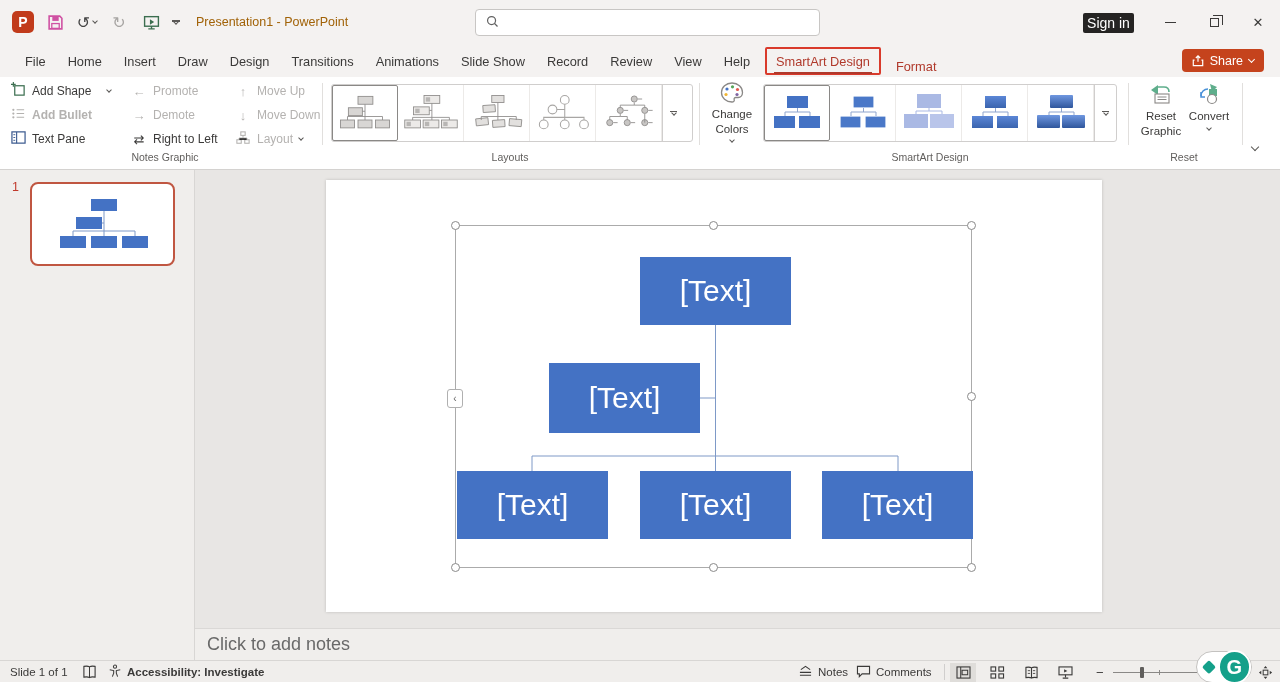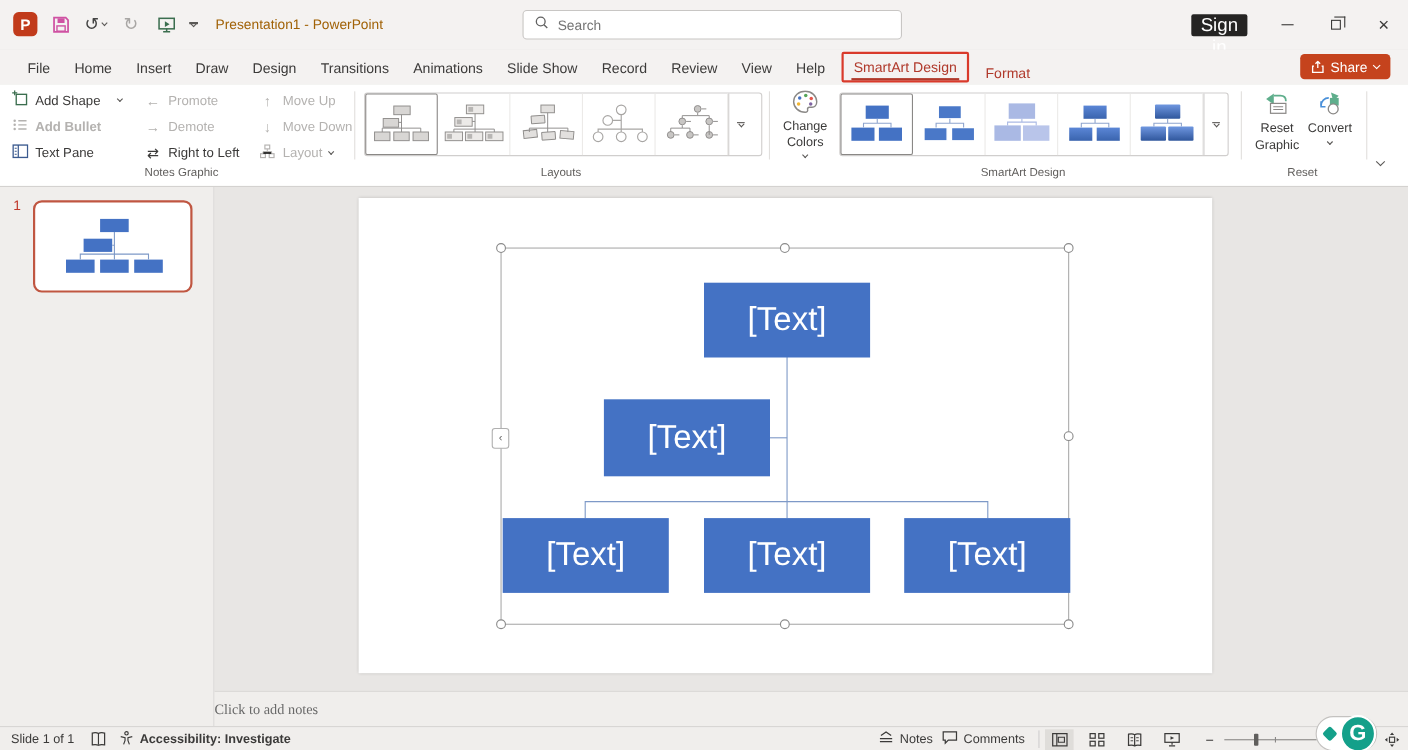--- a/index.html
+++ b/index.html
@@ -11,21 +11,21 @@
   .qat { position:absolute; left:12px; top:11px; display:flex; align-items:center; gap:10px; }
   .ppt-logo { width:22px; height:22px; background:#C13B1B; border-radius:5px; color:#fff; font-weight:bold; font-size:14px; display:flex; align-items:center; justify-content:center; }
   .qat-btn { width:22px; height:22px; display:flex; align-items:center; justify-content:center; font-size:16px; color:#444; }
   .chev { display:inline-block; width:6px; height:6px; border-right:1.4px solid #5a5856; border-bottom:1.4px solid #5a5856; transform:rotate(45deg); margin-top:-3px; }
   .chev.small { width:4px; height:4px; }
   .qat-more { display:flex; flex-direction:column; align-items:center; gap:1px; }
   .qat-more .bar { width:8px; height:1.4px; background:#5a5856; }
   .doc-title { position:absolute; left:196px; top:15px; font-size:12.5px; color:#a16207; }
   .searchbox { position:absolute; left:475px; top:9px; width:345px; height:27px; background:#fff; border:1px solid #c8c6c4; border-radius:4px; display:flex; align-items:center; padding-left:10px; gap:8px; }
   .searchbox input { border:none; outline:none; font-size:12.5px; color:#616161; width:280px; background:transparent; font-family:"Liberation Sans", sans-serif; }
-  .signin { position:absolute; left:1083px; top:13px; width:51px; height:20px; background:var(--signin_black); color:#fff; font-size:17px; border:none; border-radius:2px; }
+  .signin { position:absolute; left:1083px; top:13px; width:51px; height:20px; background:var(--signin_black); color:#fff; font-size:14px; border:none; border-radius:2px; }
   .wincontrols { position:absolute; right:0; top:0; height:45px; display:flex; }
   .winbtn { width:44px; height:45px; display:flex; align-items:center; justify-content:center; color:#3b3a39; font-size:13px; }
   .win-min .bar { width:11px; height:1.4px; background:#3b3a39; }
   .win-max .sq { width:9px; height:9px; border:1.3px solid #3b3a39; position:relative; background:#f4f2f1; }
   .win-max .sq:before { content:""; position:absolute; left:2px; top:-4px; width:9px; height:9px; border:1.3px solid #3b3a39; border-left:none; border-bottom:none; }
 
   
   .tabrow { position:absolute; left:0; top:45px; width:1280px; height:32px; background:#f4f2f1; display:flex; align-items:center; padding-left:14px; }
   .tab { font-size:12.8px; color:#3b3a39; padding:6px 11px; white-space:nowrap; }
   .tab.contextual { color:var(--contextual_red);margin-top:11px; }
@@ -62,21 +62,21 @@
   .slide-canvas { position:absolute; left:131px; top:10px; width:776px; height:432px; background:#fff; box-shadow:0 0 3px rgba(0,0,0,.18); }
 
   .sel-frame { position:absolute; left:129px; top:45px; width:517px; height:343px; border:1px solid #ababab; }
   .handle { position:absolute; width:9px; height:9px; background:#fff; border:1px solid #8a8a8a; border-radius:50%; }
   .expand-btn { position:absolute; left:-9px; top:163px; width:16px; height:19px; background:#fff; border:1px solid #b0b0b0; border-radius:3px; font-size:10px; color:#666; display:flex; align-items:center; justify-content:center; }
   .node { position:absolute; width:151px; height:68px; background:var(--accent_blue); color:#fff; display:flex; align-items:center; justify-content:center; font-size:30px; }
   .connector-svg { position:absolute; left:0; top:0; }
 
   
   .notes-pane { position:absolute; left:195px; top:628px; width:1085px; height:32px; background:#f0eeec; border-top:1px solid #dad8d6; display:flex; align-items:center; }
-  .notes-pane span { font-size:13px; color:#696969;font-family:Liberation Serif, serif; }
+  .notes-pane span { margin-left:12px; font-size:18px; color:#696969; }
   .statusbar { position:absolute; left:0; top:660px; width:1280px; height:22px; background:#f0eeec; border-top:1px solid #d8d6d4; font-size:11.5px; color:#3b3a39; }
   .sb-item { position:absolute; top:0; height:22px; display:flex; align-items:center; gap:5px; }
   .sb-bold { font-weight:bold; }
   .viewbtn { width:26px; height:20px; display:flex; align-items:center; justify-content:center; margin-top:1px; }
   .viewbtn.selected { background:#dfddda; }
   .zoom-track { width:84px; height:1px; background:#8a8886; position:relative; }
   .zoom-tick { position:absolute; left:46px; top:-2px; width:1px; height:5px; background:#8a8886; }
   .zoom-thumb { position:absolute; left:27px; top:-5px; width:4px; height:11px; background:#605e5c; border-radius:1px; }
   .gpill { position:absolute; left:1196px; top:-10px; width:56px; height:32px; background:#fff; border:1px solid #c4c2c0; border-radius:16px; display:flex; align-items:center; padding-left:7px; gap:4px; }
   .gdiamond { width:10px; height:10px; background:var(--grammarly_green); transform:rotate(45deg); border-radius:2px; }
@@ -110,21 +110,20 @@
       </div>
   </div>
   <div class="doc-title">Presentation1 - PowerPoint</div>
   <div class="searchbox">
     <span>
       <svg width="13" height="13" viewBox="0 0 14 14">
           <circle cx="6" cy="6" r="4.3" fill="none" stroke="#616161" stroke-width="1.3"></circle>
           <path d="M9.2 9.2l3.2 3.2" stroke="#616161" stroke-width="1.3"></path>
         </svg>
     </span>
-    <input placeholder="Search" style="">
   </div>
   <button class="signin">Sign in</button>
   <div class="wincontrols">
     <div class="winbtn win-min">
         <div class="bar"></div>
       </div>
     <div class="winbtn win-max">
         <div class="sq"></div>
       </div>
     <div class="winbtn">✕</div>

